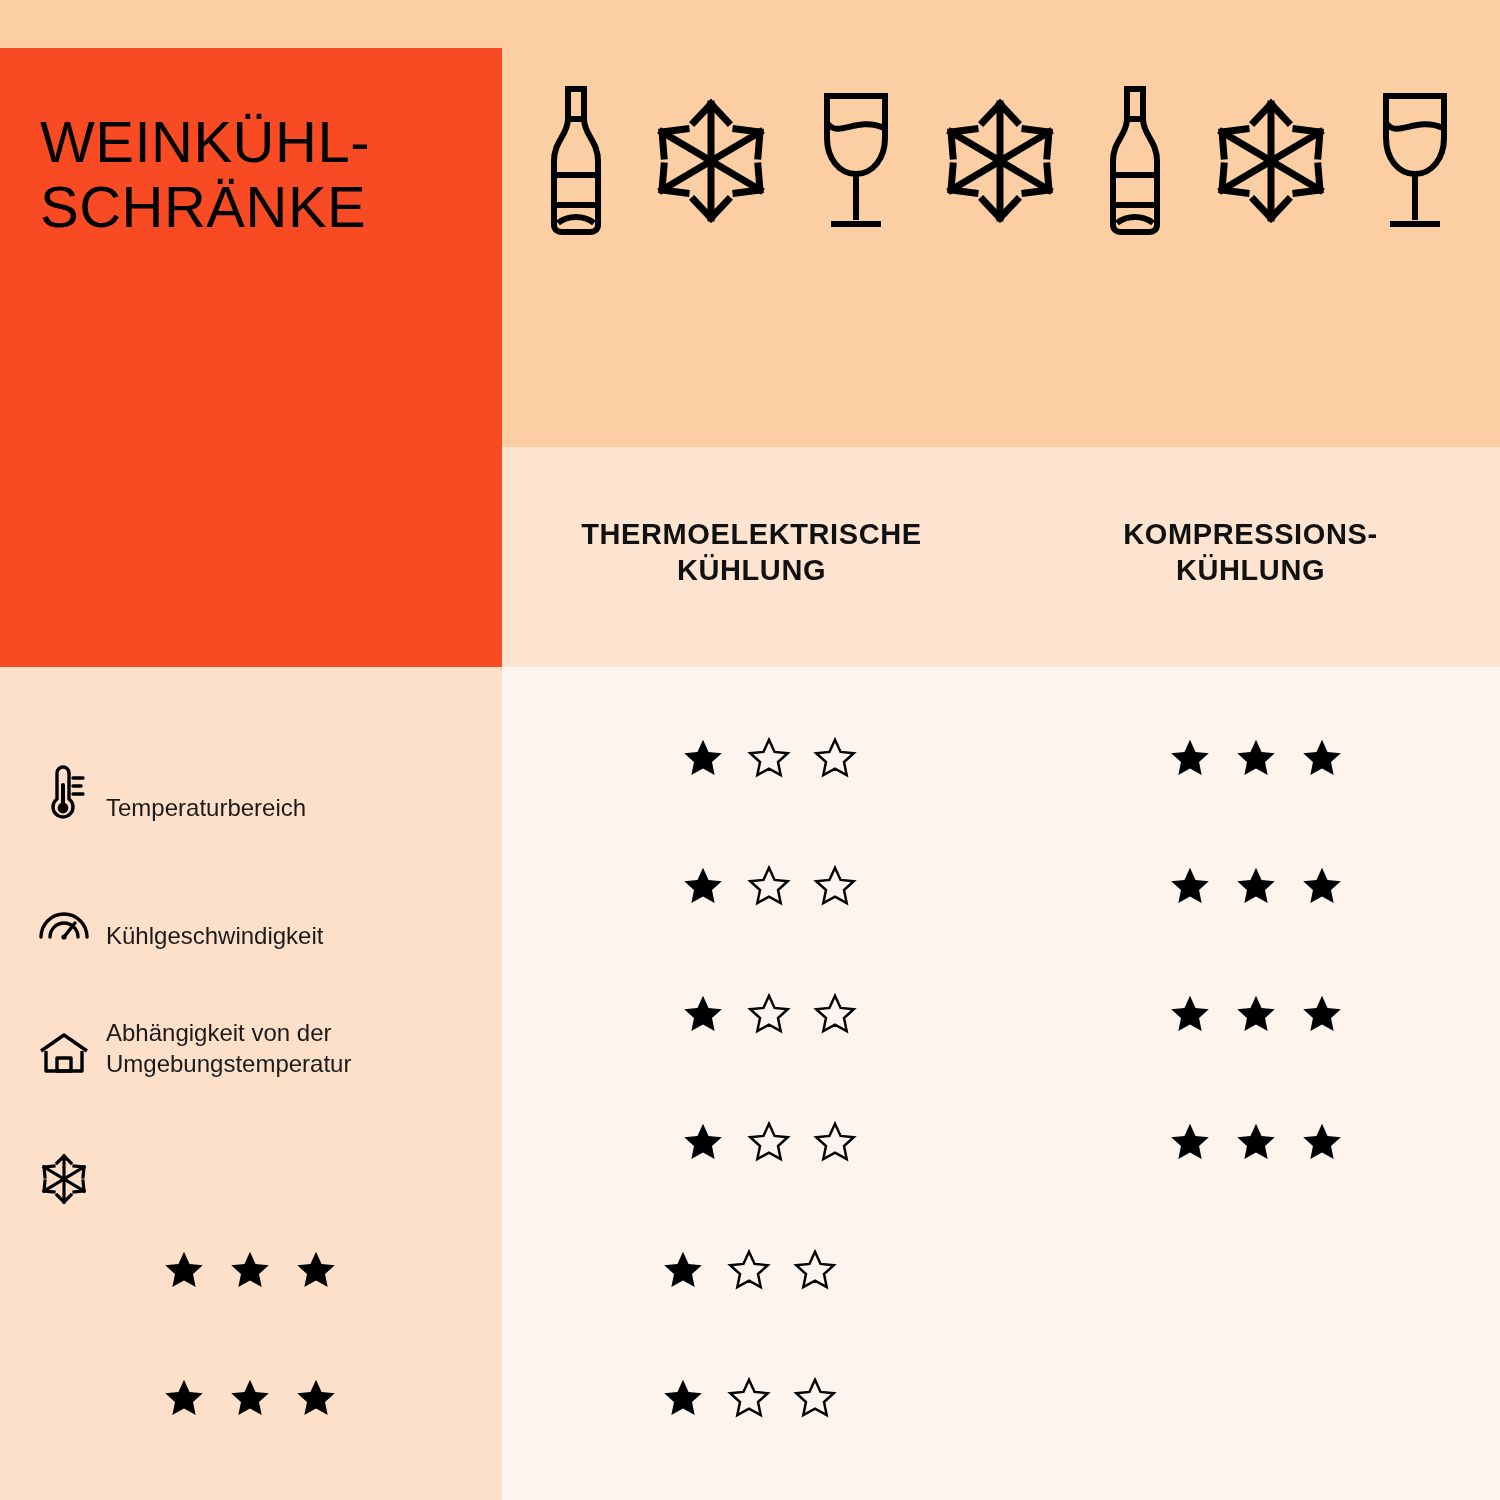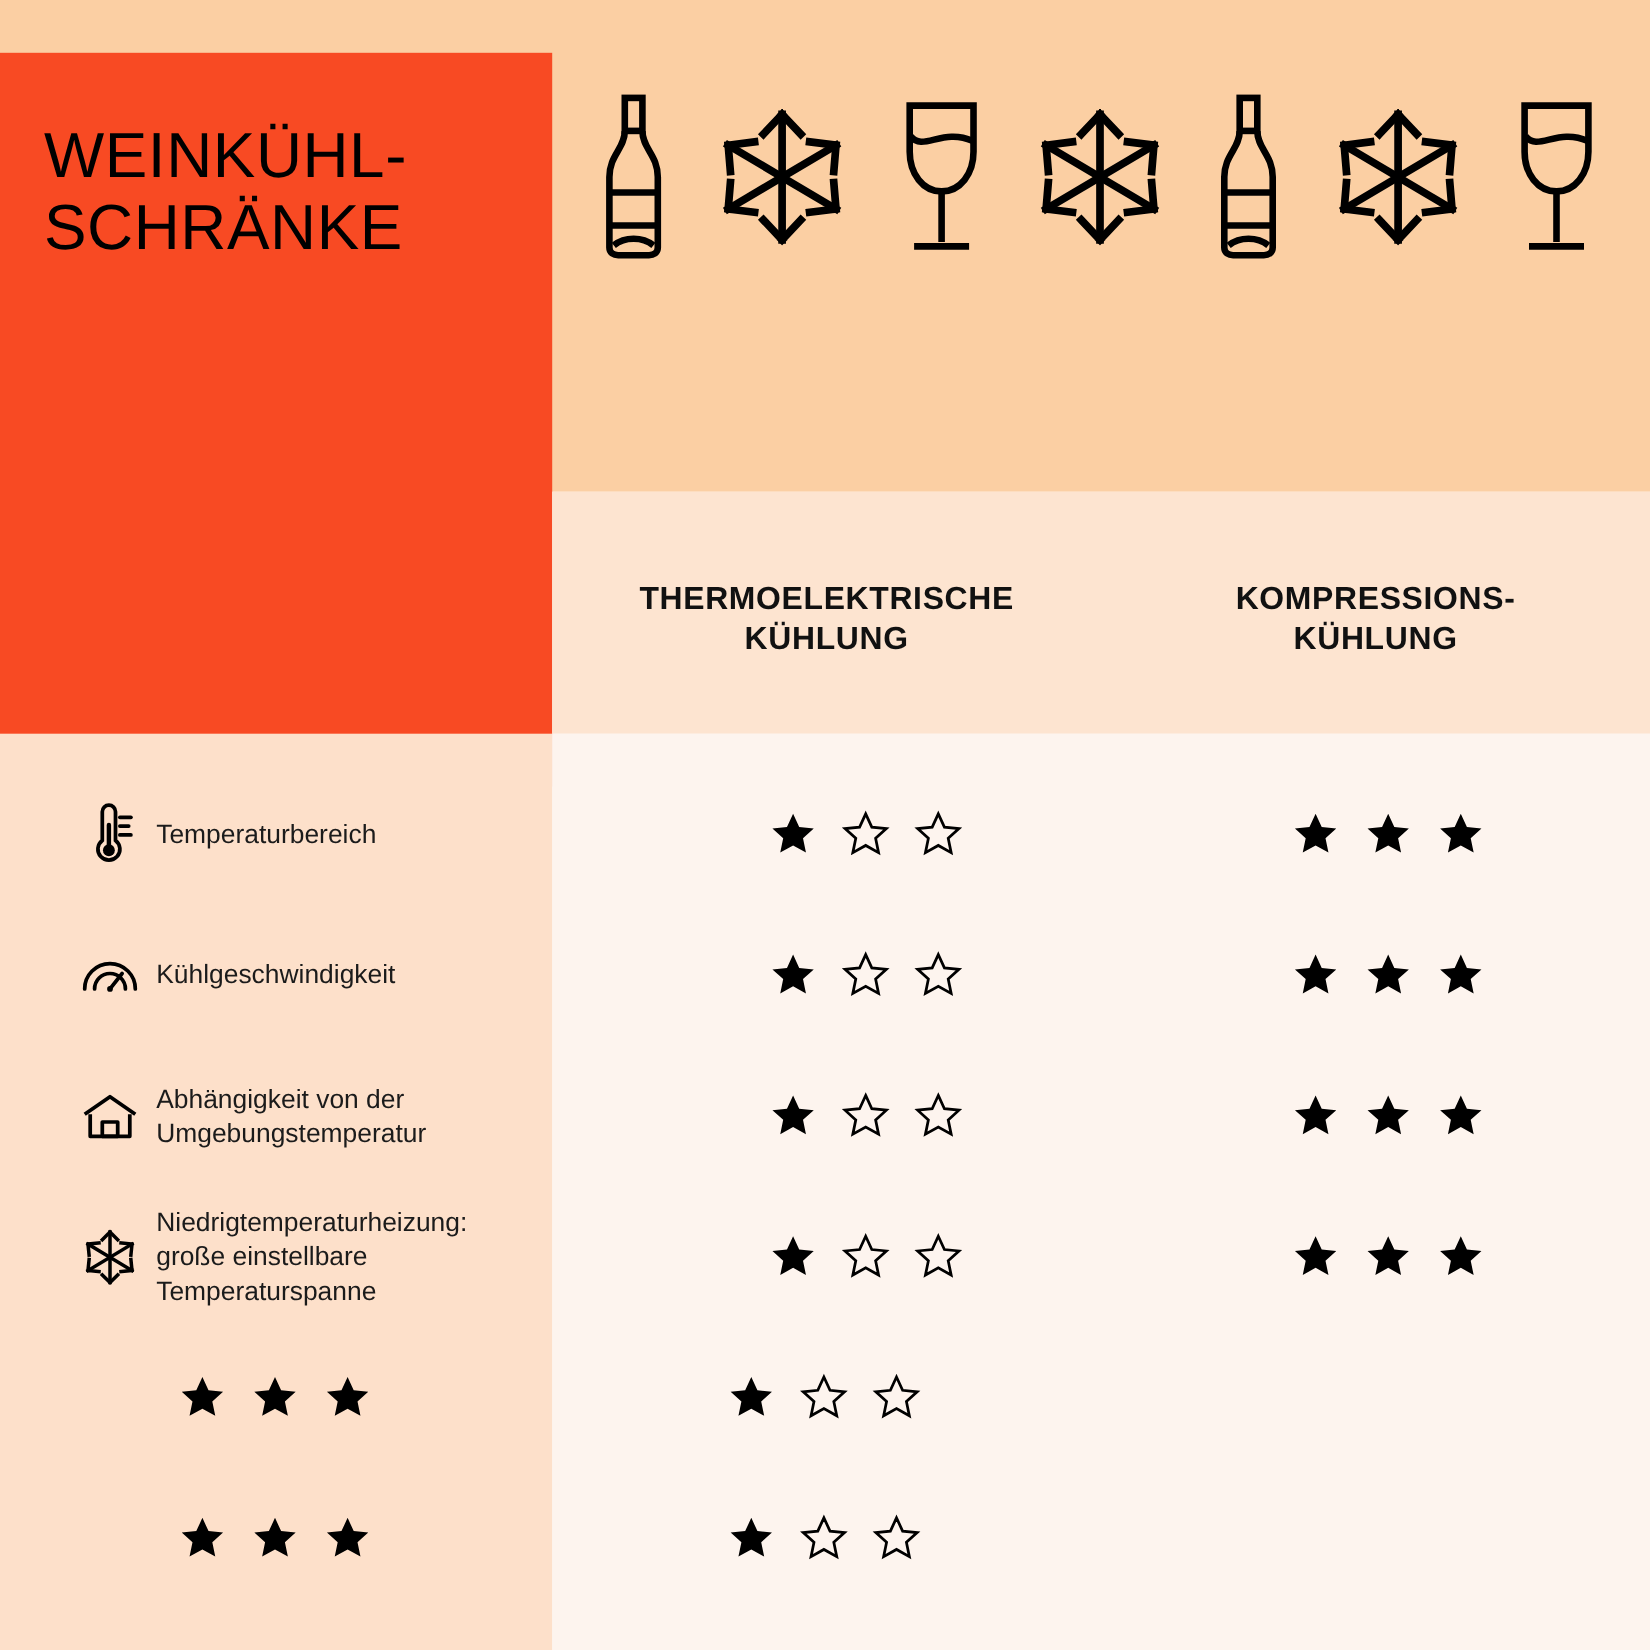--- a/index.html
+++ b/index.html
@@ -66,21 +66,21 @@
     position: absolute;
     left: 502px;
     top: 447px;
     width: 998px;
     height: 220px;
     background: #fde4d0;
   }
   .header-cols {
     position: absolute;
     left: 502px;
-    top: 453px;
+    top: 442px;
     width: 998px;
     height: 220px;
     display: flex;
   }
   .header-col {
     width: 50%;
     display: flex;
     align-items: center;
     justify-content: center;
     text-align: center;
@@ -124,24 +124,23 @@
   .row {
     position: relative;
     height: 128px;
     display: flex;
     align-items: center;
   }
   .row-label {
     width: 538px;
     height: 100%;
     display: flex;
-    align-items: center;
+    align-items: flex-end;
     box-sizing: border-box;
     padding-left: 28px;
-    margin-left: 36px;
   }
   .row-icon {
     width: 72px;
     min-width: 72px;
     display: flex;
     align-items: center;
     justify-content: center;
     line-height: 0;
   }
   .row-text {
@@ -446,23 +445,20 @@
               <line x1="47" y1="16" x2="7" y2="40"></line>
               <path d="M27 5 L20 12 M27 5 L34 12"></path>
               <path d="M27 51 L20 44 M27 51 L34 44"></path>
               <path d="M7 16 L8 26 M7 16 L17 15"></path>
               <path d="M47 40 L46 30 M47 40 L37 41"></path>
               <path d="M47 16 L46 26 M47 16 L37 15"></path>
               <path d="M7 40 L8 30 M7 40 L17 41"></path>
             </g>
           </svg>
         </div>
-        <div class="row-text">Niedrigtemperaturheizung:
-große einstellbare
-Temperaturspanne</div>
       </div>
       <div class="rating-cell">
         <span class="star">
           <svg width="46" height="46" viewBox="0 0 24 24">
               <path fill="#000" d="M12 2l2.9 6.3 6.9.7-5.1 4.6 1.4 6.8L12 17l-6.1 3.4 1.4-6.8L2.2 9l6.9-.7z"></path>
             </svg>
         </span>
         <span class="star">
           <svg width="46" height="46" viewBox="0 0 24 24">
               <path fill="none" stroke="#000" stroke-width="1.3" d="M12 2l2.9 6.3 6.9.7-5.1 4.6 1.4 6.8L12 17l-6.1 3.4 1.4-6.8L2.2 9l6.9-.7z"></path>

